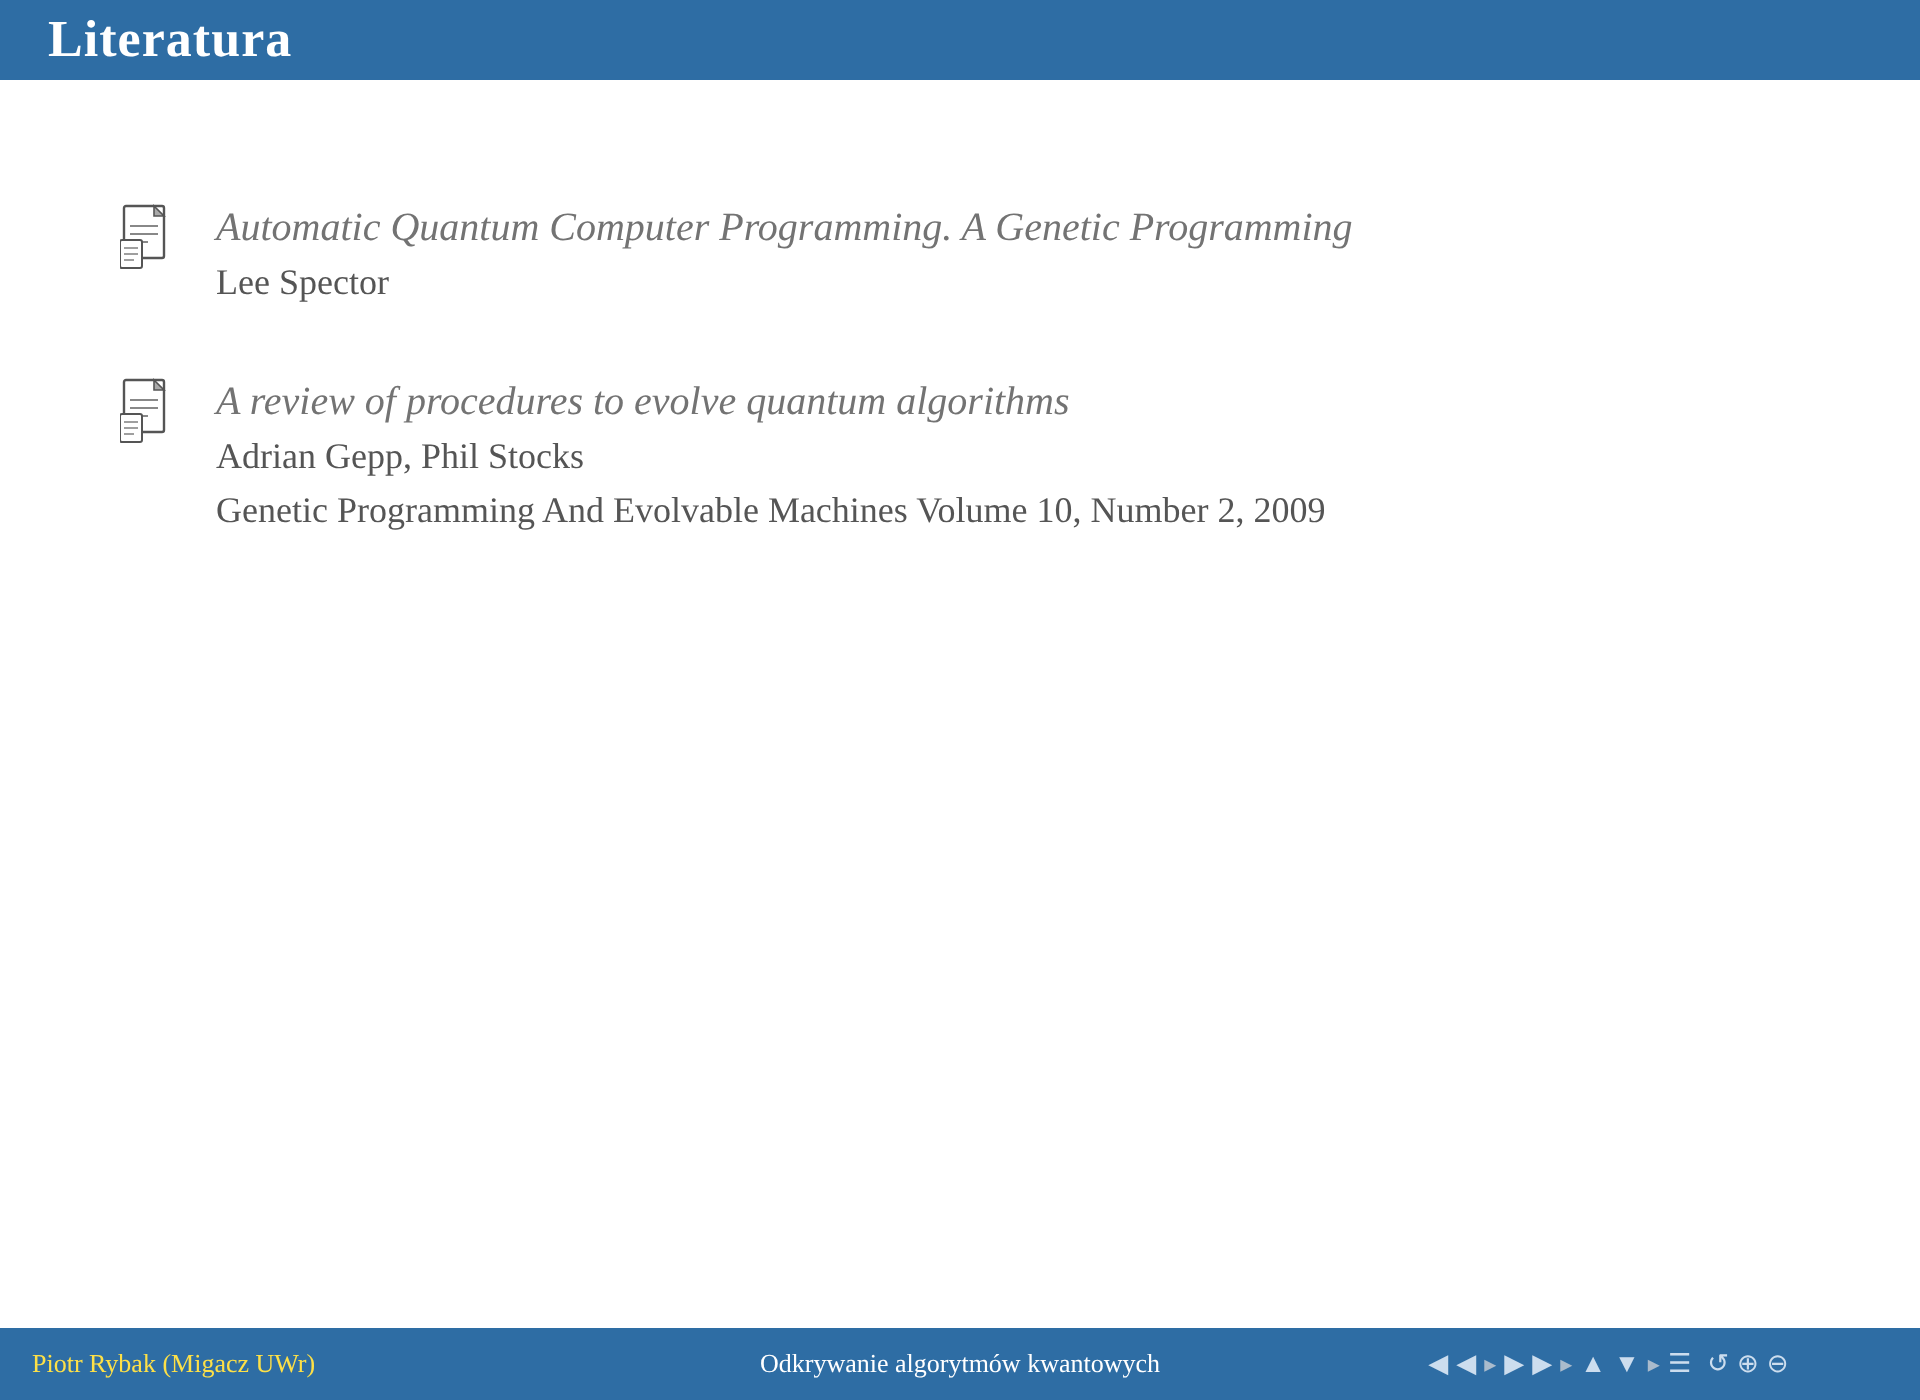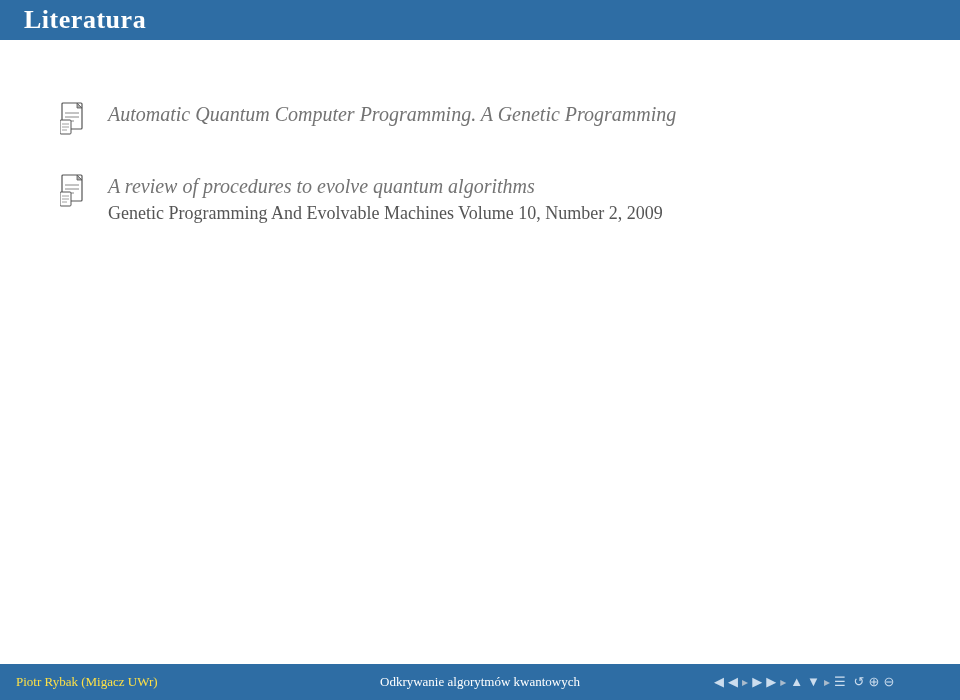--- a/index.html
+++ b/index.html
@@ -162,39 +162,41 @@
         <line x1="5" y1="19" x2="14" y2="19" stroke="#888" stroke-width="1"></line>
 
         <rect x="0" y="18" width="11" height="14" rx="1" fill="white" stroke="#555" stroke-width="1"></rect>
         <line x1="2" y1="22" x2="9" y2="22" stroke="#888" stroke-width="0.8"></line>
         <line x1="2" y1="25" x2="9" y2="25" stroke="#888" stroke-width="0.8"></line>
         <line x1="2" y1="28" x2="7" y2="28" stroke="#888" stroke-width="0.8"></line>
       </svg>
     </div>
     <div class="ref-text">
       <div class="ref-title">Automatic Quantum Computer Programming. A Genetic Programming</div>
+      <div class="ref-author">Lee Spector</div>
     </div>
   </div>
 
   <div class="ref-entry">
     <div class="ref-icon">
       <svg viewBox="0 0 28 34" xmlns="http://www.w3.org/2000/svg">
         <rect x="2" y="1" width="20" height="26" rx="1" ry="1" fill="white" stroke="#555" stroke-width="1.2"></rect>
         <path d="M17 1 L22 6 L17 6 Z" fill="#aaa" stroke="#555" stroke-width="0.8"></path>
         <line x1="5" y1="11" x2="19" y2="11" stroke="#888" stroke-width="1"></line>
         <line x1="5" y1="15" x2="19" y2="15" stroke="#888" stroke-width="1"></line>
         <line x1="5" y1="19" x2="14" y2="19" stroke="#888" stroke-width="1"></line>
         <rect x="0" y="18" width="11" height="14" rx="1" fill="white" stroke="#555" stroke-width="1"></rect>
         <line x1="2" y1="22" x2="9" y2="22" stroke="#888" stroke-width="0.8"></line>
         <line x1="2" y1="25" x2="9" y2="25" stroke="#888" stroke-width="0.8"></line>
         <line x1="2" y1="28" x2="7" y2="28" stroke="#888" stroke-width="0.8"></line>
       </svg>
     </div>
     <div class="ref-text">
       <div class="ref-title">A review of procedures to evolve quantum algorithms</div>
+      <div class="ref-author">Adrian Gepp, Phil Stocks</div>
       <div class="ref-publisher">Genetic Programming And Evolvable Machines Volume 10, Number 2, 2009</div>
     </div>
   </div>
 
 </div>
 
 <div class="footer">
   <span class="footer-left">Piotr Rybak  (Migacz UWr)</span>
 
   <span class="footer-center">Odkrywanie algorytmów kwantowych</span>

